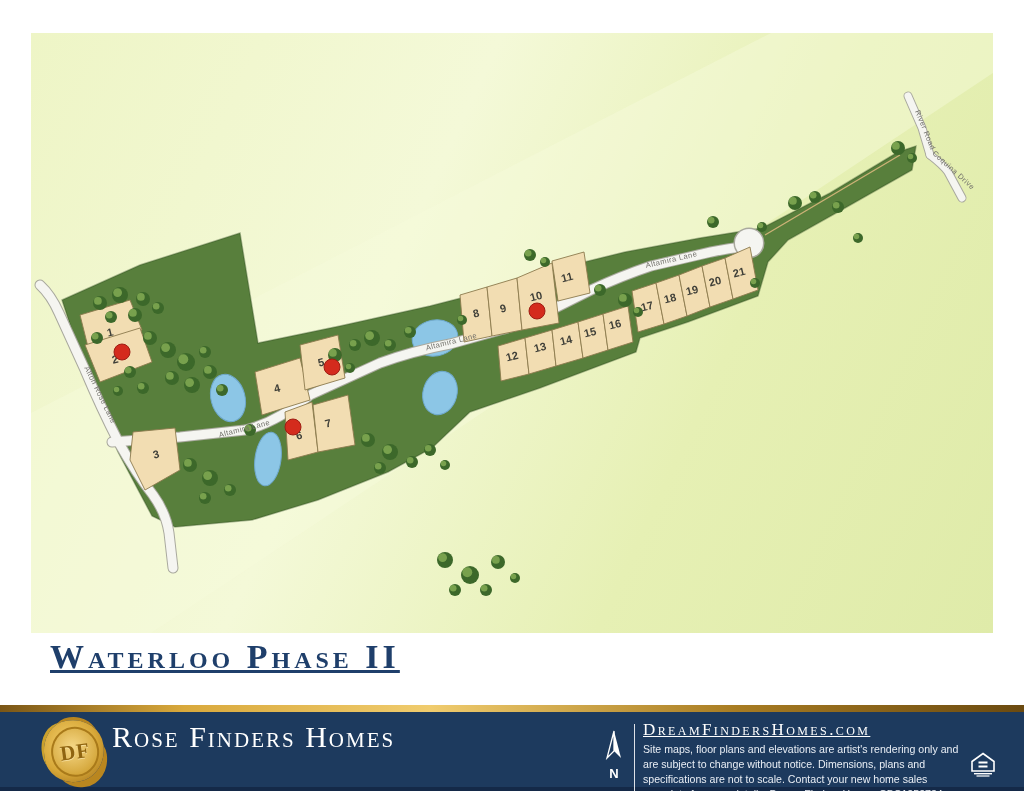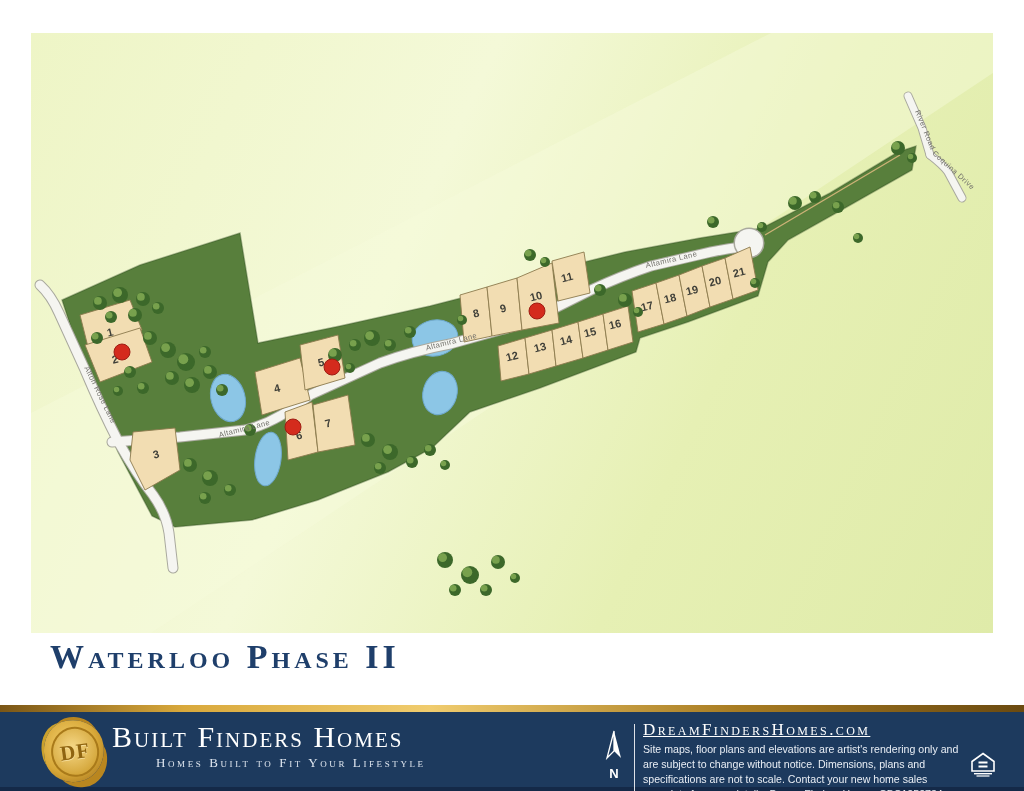--- a/index.html
+++ b/index.html
@@ -11,21 +11,21 @@
     position:absolute;left:31px;top:33px;width:962px;height:600px;
     background:linear-gradient(115deg,#eef5c6 0%,#f4f9d8 38%,#e6f0b4 68%,#dfeba9 100%);
   }
   .map-panel svg{display:block;}
 
   
   .plan-title{
     position:absolute;left:50px;top:638px;
     font-family:"Liberation Serif","DejaVu Serif",serif;
     font-weight:bold;font-variant:small-caps;
-    font-size:34px;letter-spacing:4px;color:#1f3f6b;
+    font-size:34px;letter-spacing:4px;color:#1f3f6b;text-decoration:underline;
   }
 
   
   .footer{position:absolute;left:0;top:705px;width:1024px;height:86px;}
   .gold-bar{height:7px;width:100%;
     background:linear-gradient(90deg,#7a5616,#d9a93c 18%,#f0cc6e 42%,#a87c22 72%,#6b4a10);}
   .navy{position:relative;height:75px;background:#1d3a5e;border-bottom:4px solid #142948;}
 
   .seal{position:absolute;left:44px;top:8px;width:60px;height:62px;
     background:radial-gradient(circle at 42% 38%,#f3cf6d,#d8a838 55%,#a9781e 90%);
@@ -250,22 +250,21 @@
 
 <div class="footer">
   <div class="gold-bar"></div>
   <div class="navy">
     <div class="seal">
       <div class="seal-inner">
         <span class="seal-df">DF</span>
       </div>
     </div>
     <div class="brand-block">
-      <div class="brand-name">Built Finders Homes</div>
-      <div class="brand-tagline">Homes Built to Fit Your Lifestyle</div>
+      <div class="brand-name">Rose Finders Homes</div>
     </div>
 
     <div class="footer-right">
       <div class="north-col">
         <svg width="20" height="30" viewBox="0 0 20 30">
           <polygon points="10,1 17,28 10,21" fill="#ffffff"></polygon>
           <polygon points="10,1 10,21 3,28" fill="none" stroke="#ffffff" stroke-width="1.3"></polygon>
         </svg>
         <div class="n-label">N</div>
       </div>

